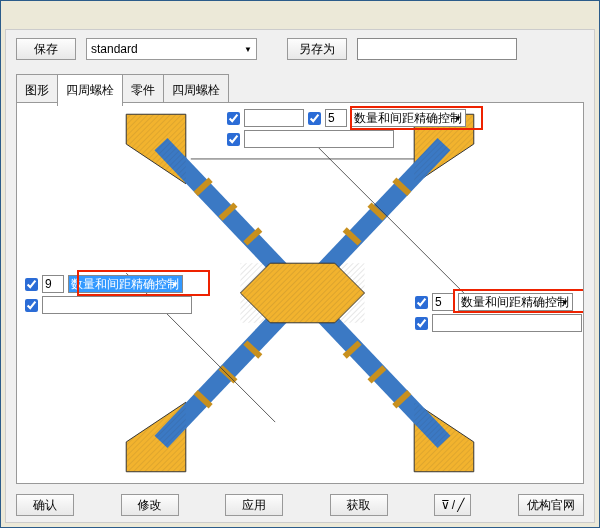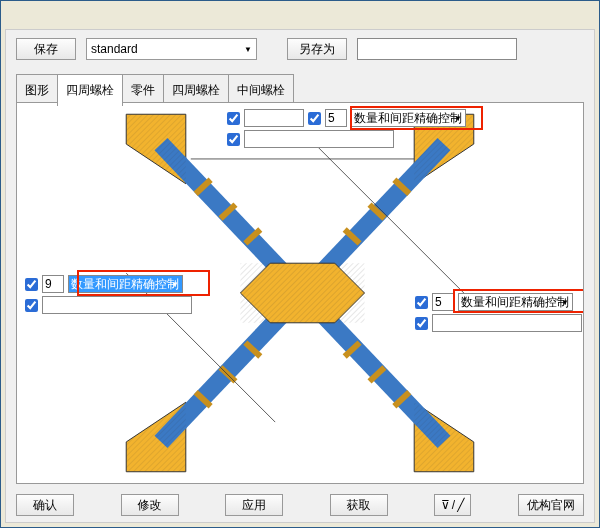--- a/index.html
+++ b/index.html
@@ -50,21 +50,20 @@
       <div style="width:10px"></div>
       <button class="btn">另存为</button>
       <input class="txt" style="width: 160px; height: 22px;" value="">
     </div>
 
     <div class="tabs">
       <div class="tab">图形</div>
       <div class="tab active">四周螺栓</div>
       <div class="tab">零件</div>
       <div class="tab">四周螺栓</div>
-      <div class="tab">中间螺栓</div>
     </div>
 
     <div class="tabpanel">
       <div class="diagram">
         <svg viewBox="0 0 570 380" width="100%" height="100%">
           <defs>
             <pattern id="h1" width="4" height="4" patternUnits="userSpaceOnUse" patternTransform="rotate(45)">
               <line x1="0" y1="0" x2="0" y2="4" stroke="#333" stroke-width="0.6"></line>
             </pattern>
           </defs>

